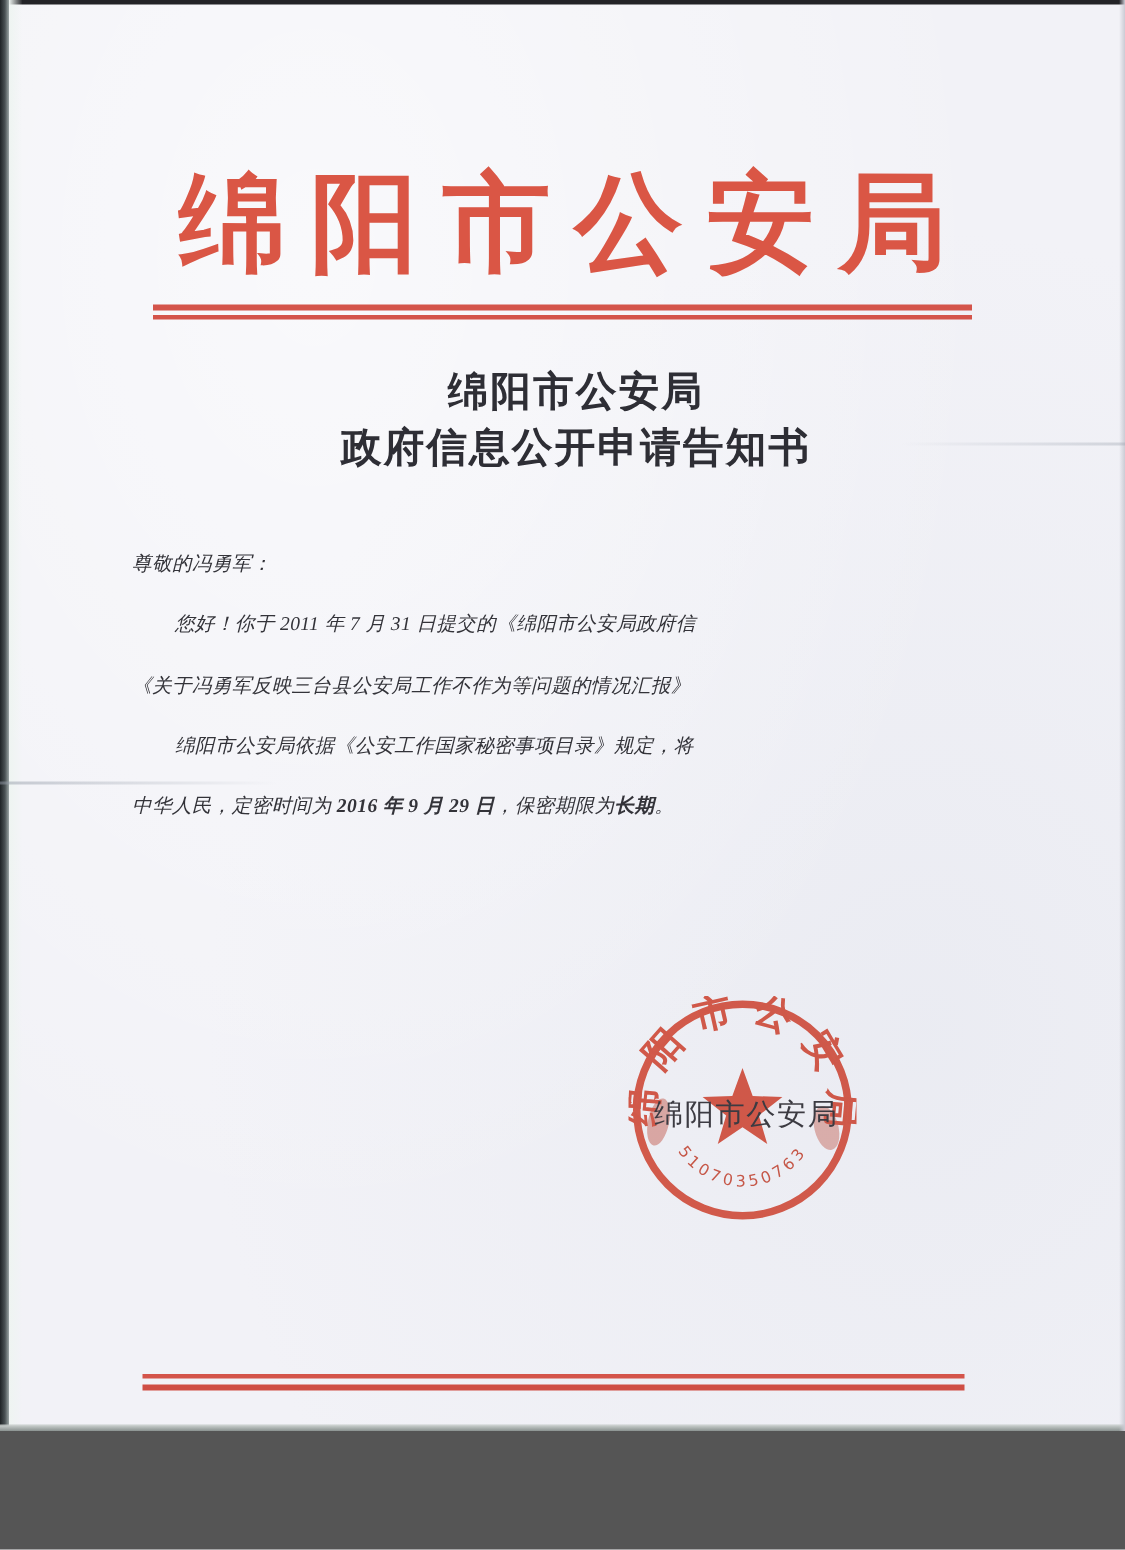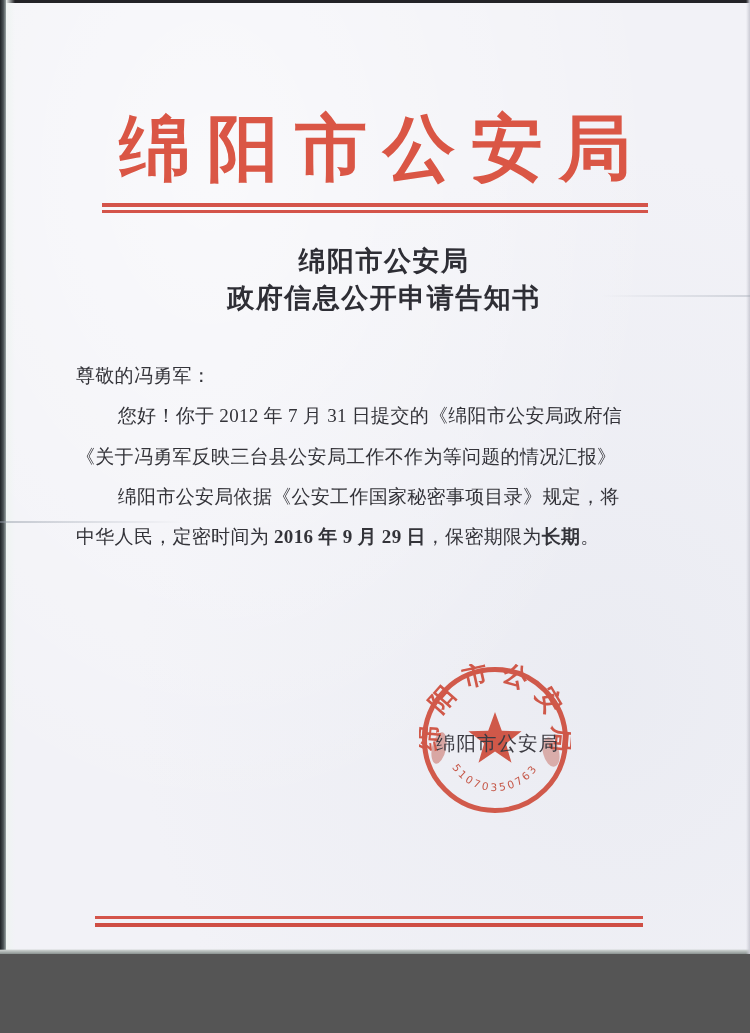--- a/index.html
+++ b/index.html
@@ -35,22 +35,22 @@
   .head-rule { position:absolute; left:102px; top:203px; width:546px; }
   .head-rule .r1 { height:4px; background:#d4544a; }
   .head-rule .r2 { height:3px; background:#d4544a; margin-top:3px; }
 
   
   .doc-title { position:absolute; top:243px; left:0; right:0; text-align:center;
                color:#2e2e35; font-weight:bold; transform:translateX(9px); }
   .doc-title div { font-size:27px; line-height:37px; letter-spacing:1.5px; }
 
   
-  .body-text { position:absolute; left:76px; top:356px; width:580px;
-               color:#333339; font-size:19px; }
+  .body-text { position:absolute; left:88px; top:356px; width:580px;
+               color:#333339; font-size:13px;font-style:italic; }
   .body-text .bl { line-height:40.3px; white-space:nowrap; letter-spacing:.3px; }
   .body-text .indent { text-indent:2.2em; }
   .bold { font-weight:bold; }
 
   
   .seal { position:absolute; left:419px; top:664px; width:152px; height:152px;
           mix-blend-mode:multiply; opacity:.88; }
   .seal svg { display:block; }
   .seal-arc-text { font-size:25px; font-weight:bold; fill:#dc4833; letter-spacing:11px;
                    font-family:"Liberation Serif","DejaVu Serif",serif; }
@@ -86,21 +86,21 @@
     <div class="r2"></div>
   </div>
 
   <div class="doc-title">
     <div>绵阳市公安局</div>
     <div>政府信息公开申请告知书</div>
   </div>
 
   <div class="body-text">
     <div class="bl">尊敬的冯勇军：</div>
-    <div class="bl indent">您好！你于 2012 年 7 月 31 日提交的《绵阳市公安局政府信</div>
+    <div class="bl indent">您好！你于 2011 年 7 月 31 日提交的《绵阳市公安局政府信</div>
     <div class="bl">《关于冯勇军反映三台县公安局工作不作为等问题的情况汇报》</div>
     <div class="bl indent">绵阳市公安局依据《公安工作国家秘密事项目录》规定，将</div>
     <div class="bl">
       <span>中华人民，定密时间为 </span><span class="bold">2016 年 9 月 29 日</span><span>，保密期限为</span><span class="bold">长期</span><span>。</span>
     </div>
   </div>
 
   <div class="seal">
     <svg viewBox="0 0 152 152" width="152" height="152">
       <defs>

